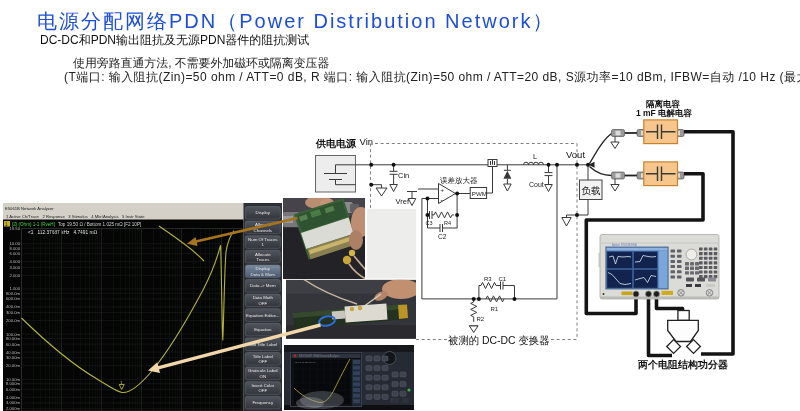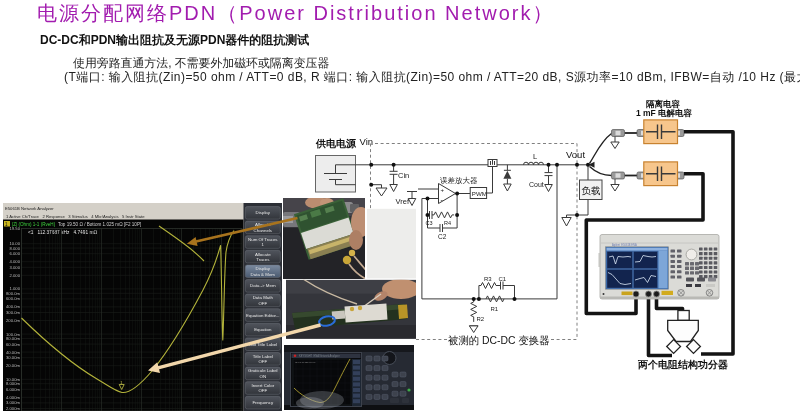--- a/index.html
+++ b/index.html
@@ -1,17 +1,17 @@
 <!DOCTYPE html>
 <html><head><meta charset="utf-8"><style>
 html,body{margin:0;padding:0;width:800px;height:411px;background:#fff;overflow:hidden}
 body{font-family:"Liberation Sans",sans-serif;position:relative}
 .abs{position:absolute}
-.title{left:37px;top:0px;font-size:20px;color:#a21caf;letter-spacing:2px;white-space:nowrap}
-.sub{left:40px;top:32px;font-size:12px;font-weight:bold;color:#111;white-space:nowrap}
+.title{left:37px;top:8px;font-size:20px;color:#1d4ed8;letter-spacing:2px;white-space:nowrap}
+.sub{left:40px;top:32px;font-size:12px;font-weight:normal;color:#111;white-space:nowrap}
 .l1{left:73px;top:55.5px;font-size:11.9px;font-weight:normal;color:#222;white-space:nowrap}
 .l2{left:64px;top:69px;font-size:12px;letter-spacing:0.45px;color:#222;white-space:nowrap}
 </style></head><body>
 <div class="abs title">电源分配网络PDN（Power Distribution Network）</div>
 <div class="abs sub">DC-DC和PDN输出阻抗及无源PDN器件的阻抗测试</div>
 <div class="abs l1">使用旁路直通方法, 不需要外加磁环或隔离变压器</div>
 <div class="abs l2">(T端口: 输入阻抗(Zin)=50 ohm / ATT=0 dB, R 端口: 输入阻抗(Zin)=50 ohm / ATT=20 dB, S源功率=10 dBm, IFBW=自动 /10 Hz (最大值))</div>
 <svg class="abs" style="left:0;top:0" width="800" height="411" viewBox="0 0 800 411">
 <g>
 <path d="M375,143.5 H577 M577,143.5 V339.5 M370.5,143.5 V209" stroke="#808080" stroke-width="1" stroke-dasharray="3,2.6" fill="none"></path>

